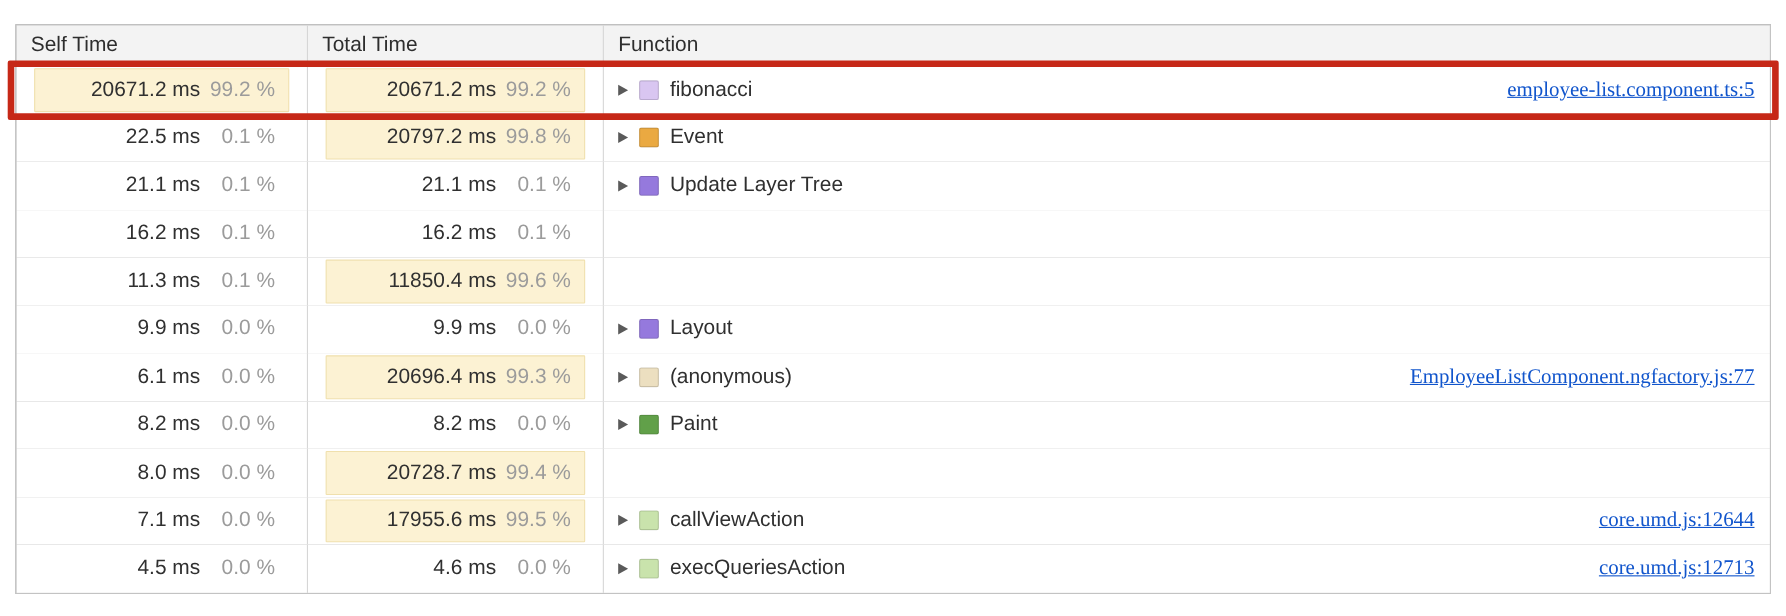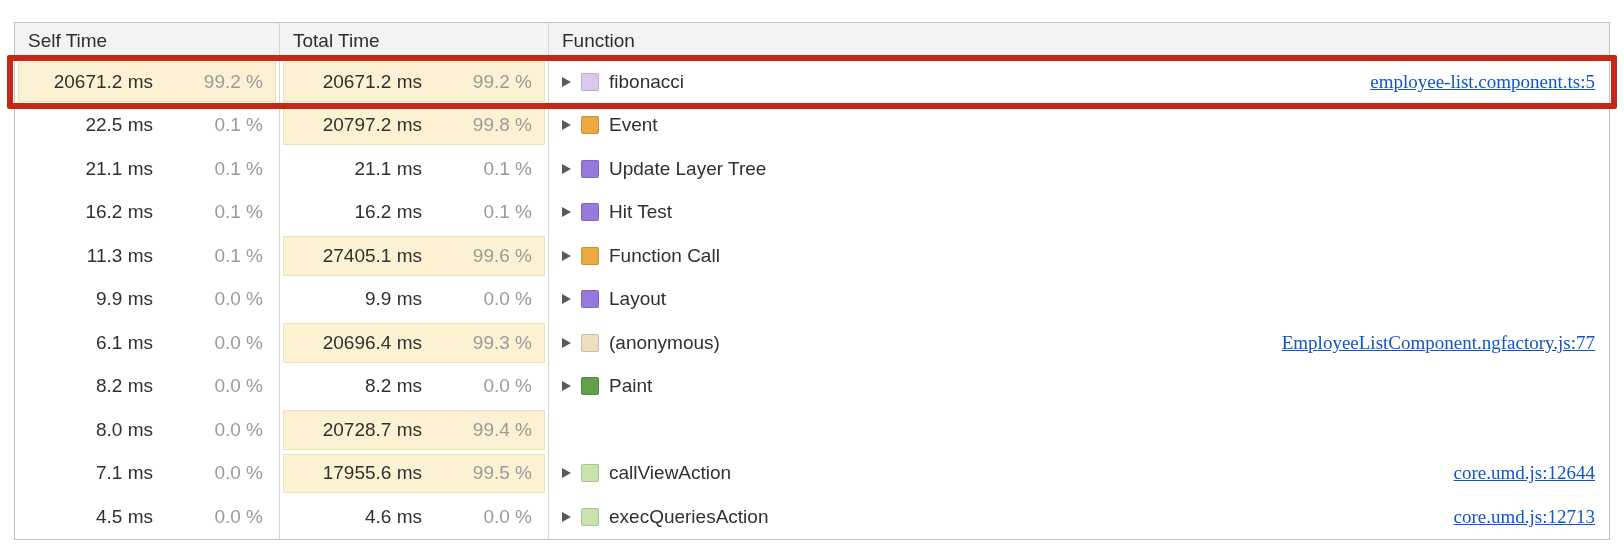--- a/index.html
+++ b/index.html
@@ -57,24 +57,23 @@
     overflow:hidden;
   }
   .w-self,.hdr-cell.w-self{width:265px;}
   .w-total,.hdr-cell.w-total{width:269px;}
   .cell.activity{flex:1;border-right:none;align-items:center;padding:0 14px 0 13px;gap:10px;}
   .cell-inner{
     flex:1;
     display:flex;
     align-items:center;
     justify-content:flex-end;
-    margin:2px 3px;
+    margin:2px 16px;
     border:1px solid transparent;
     border-radius:1px;
-    gap:42px;
   }
   .cell-inner.hl{
     background:var(--highlight_bg);
     border-color:var(--highlight_border);
   }
   .ms{text-align:right;white-space:nowrap;}
   .pct{
     width:80px;
     padding-right:12px;
     text-align:right;
@@ -198,45 +197,33 @@
         <span class="ms">16.2 ms</span>
         <span class="pct">0.1 %</span>
       </div>
     </div>
     <div class="cell w-total total">
       <div class="cell-inner">
         <span class="ms">16.2 ms</span>
         <span class="pct">0.1 %</span>
       </div>
     </div>
-    <div class="cell activity">
-      <span class="disclosure"></span>
-      <span class="type-icon" style="background: rgb(149, 121, 221);"></span>
-      <span class="act-label">Hit Test</span>
-
-    </div>
   </div>
       <div class="row">
     <div class="cell w-self self">
       <div class="cell-inner">
         <span class="ms">11.3 ms</span>
         <span class="pct">0.1 %</span>
       </div>
     </div>
     <div class="cell w-total total">
       <div class="cell-inner hl">
-        <span class="ms">27405.1 ms</span>
+        <span class="ms">11850.4 ms</span>
         <span class="pct">99.6 %</span>
       </div>
-    </div>
-    <div class="cell activity">
-      <span class="disclosure"></span>
-      <span class="type-icon" style="background: rgb(234, 169, 65);"></span>
-      <span class="act-label">Function Call</span>
-
     </div>
   </div>
       <div class="row">
     <div class="cell w-self self">
       <div class="cell-inner">
         <span class="ms">9.9 ms</span>
         <span class="pct">0.0 %</span>
       </div>
     </div>
     <div class="cell w-total total">

